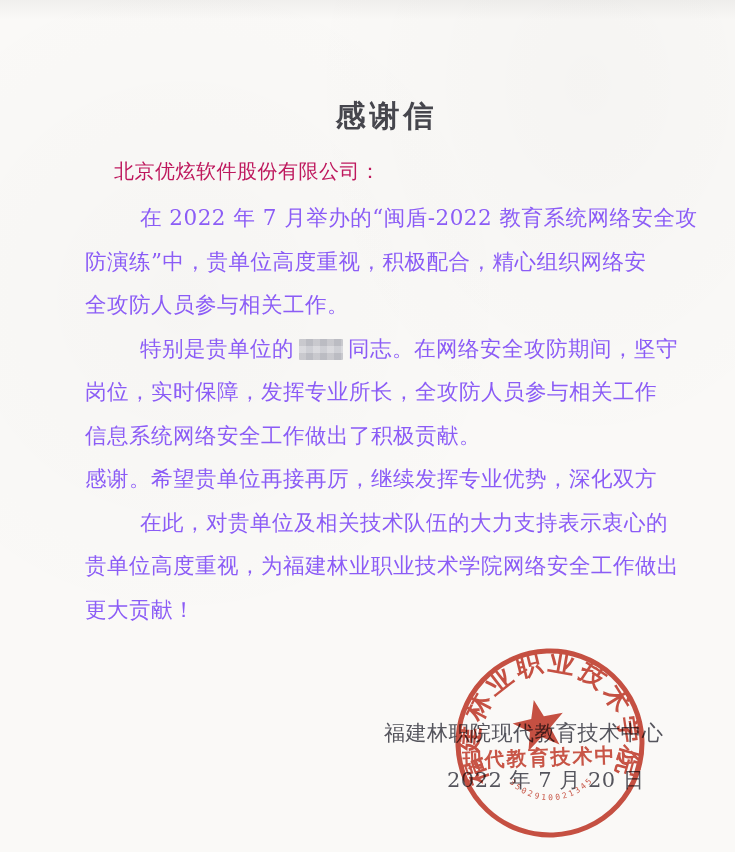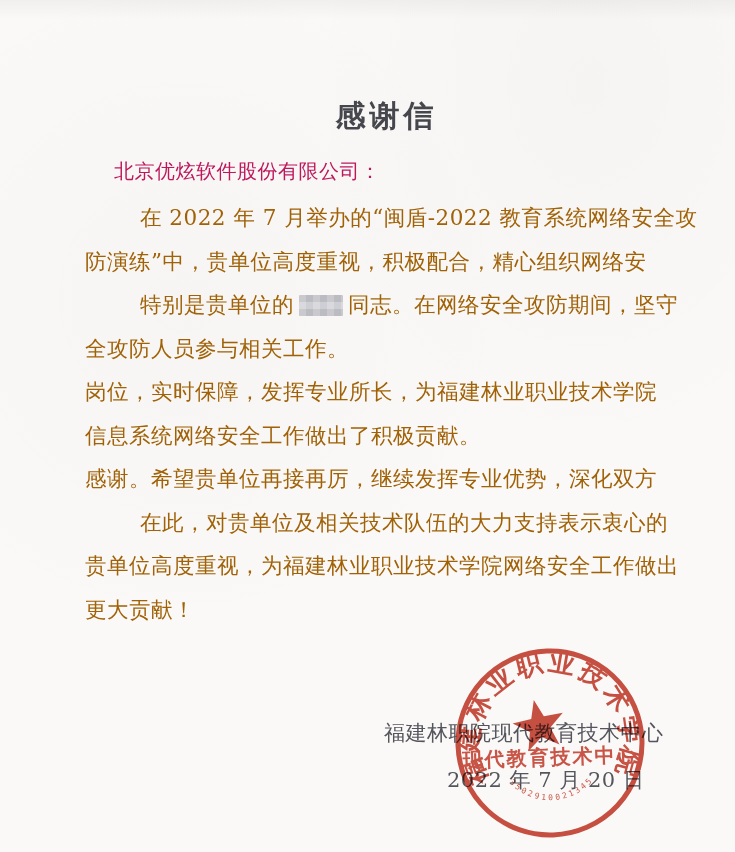--- a/index.html
+++ b/index.html
@@ -50,21 +50,21 @@
     top: 196px;
     left: 85px;
     right: 60px;
   }
   .line {
     height: 43.5px;
     line-height: 43.5px;
     font-size: 21.5px;
     letter-spacing: 0.5px;
     white-space: nowrap;
-    color: #a16207;
+    color: #8b5cf6;
   }
   .line.indent { padding-left: 55px; }
 
   .mosaic {
     display: inline-block;
     width: 44px;
     height: 21px;
     margin: 0 5px;
     vertical-align: -4px;
     border-radius: 1px;
@@ -130,23 +130,23 @@
 
 <div class="page">
 
   <h1 class="title">感谢信</h1>
 
   <div class="salutation">北京优炫软件股份有限公司：</div>
 
   <div class="body-block">
     <div class="line indent">在 2022 年 7 月举办的“闽盾-2022 教育系统网络安全攻</div>
     <div class="line">防演练”中，贵单位高度重视，积极配合，精心组织网络安</div>
+    <div class="line">全攻防人员参与相关工作。</div>
     <div class="line indent"><span>特别是贵单位的</span><span class="mosaic"></span><span>同志。在网络安全攻防期间，坚守</span></div>
-    <div class="line">全攻防人员参与相关工作。</div>
-    <div class="line">岗位，实时保障，发挥专业所长，为福建林业职业技术学院</div>
+    <div class="line">岗位，实时保障，发挥专业所长，全攻防人员参与相关工作</div>
     <div class="line">信息系统网络安全工作做出了积极贡献。</div>
     <div class="line">感谢。希望贵单位再接再厉，继续发挥专业优势，深化双方</div>
     <div class="line indent">在此，对贵单位及相关技术队伍的大力支持表示衷心的</div>
     <div class="line">贵单位高度重视，为福建林业职业技术学院网络安全工作做出</div>
     <div class="line">更大贡献！</div>
   </div>
 
   <div class="signature">福建林职院现代教育技术中心</div>
   <div class="date">2022 年 7 月 20 日</div>
 

